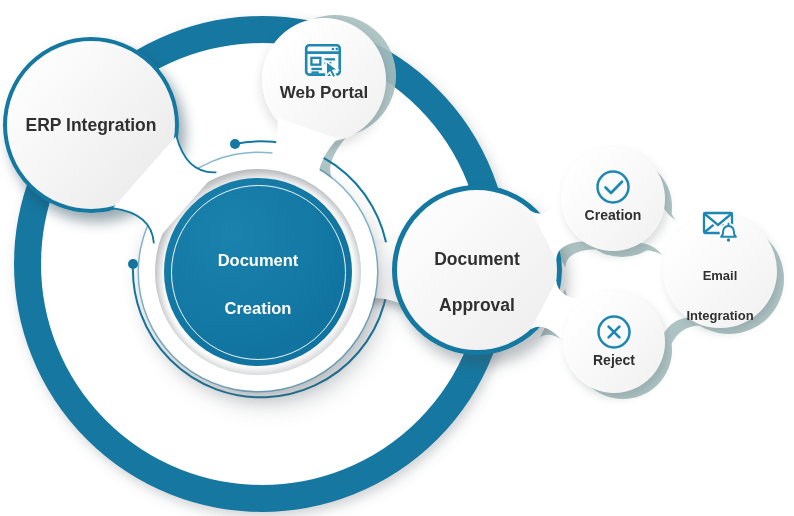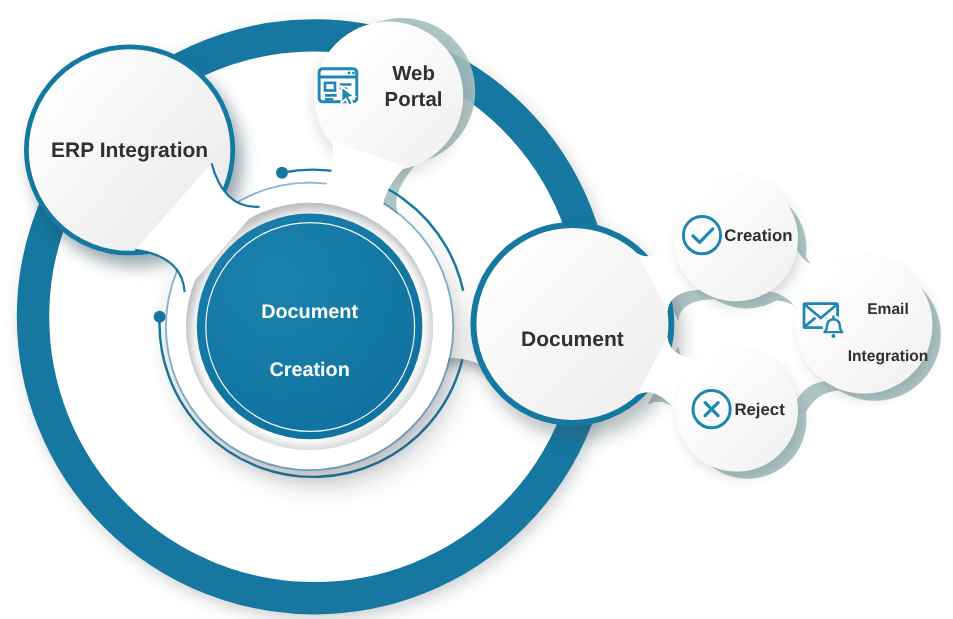--- a/index.html
+++ b/index.html
@@ -13,32 +13,32 @@
 
   .circle{
     position:absolute; border-radius:50%;
     display:flex; flex-direction:column; align-items:center; justify-content:center;
     text-align:center;
   }
   .node-label{ font-weight:700; color:var(--text,#303030); line-height:1.2; }
   .node-label span{ display:block;margin-top:25px; }
 
   
-  .erp{ left:20px; top:37px; width:176px; height:176px;
+  .erp{ left:3px; top:37px; width:176px; height:176px;
     background:linear-gradient(130deg,#ffffff 8%,#ebebeb 90%);
     border:4px solid var(--accent,#1478a1);
     box-shadow:6px 9px 13px rgba(28,62,78,.45); }
   .erp .node-label{ font-size:17.5px; }
 
   
   .web{ left:262px; top:18px; width:124px; height:124px;
     background:linear-gradient(135deg,#ffffff 20%,#f0f0f0 95%);
     box-shadow:0 5px 12px rgba(0,0,0,.14); }
   .web .node-label{ font-size:17px; margin-top:1px; }
-  .cwrap{ display:flex; flex-direction:row; align-items:center; }
+  .cwrap{ display:flex; flex-direction:column; align-items:center; }
   .web .cwrap{ transform:translateY(-8px); }
 
   
   .platform{ position:absolute; left:145px; top:159px; width:226px; height:226px; border-radius:50%;
     background:#ffffff;
     box-shadow:0 0 0 6px #ffffff, 0 0 0 7.5px rgba(21,118,160,.5),
                10px 16px 24px rgba(70,80,88,.38), -6px 8px 18px rgba(70,80,88,.18); }
   .well{ position:absolute; inset:10px; border-radius:50%; background:#ffffff;
     box-shadow:inset 3px 6px 10px rgba(95,100,106,.45), inset -3px -4px 9px rgba(120,126,130,.28); }
   .center{ left:164px; top:178px; width:188px; height:188px;
@@ -135,20 +135,21 @@
         </g>
         <path d="M23,20 L23,34 L26.7,30.8 L29.4,36.2 L32.5,34.5 L29.7,29.3 L34.3,28.5 Z" fill="currentColor" stroke="#ffffff" stroke-width="1.6"></path>
       </svg>
       <div class="node-label">Web Portal</div>
     </div>
   </div>
 
   <div class="circle appr">
     <div class="node-label">
       <span>Document</span>
+      <span>Approval</span>
     </div>
   </div>
 
   <svg id="fg" class="layer" width="794" height="516" viewBox="0 0 794 516">
   <path d="M176.3,136.0 L112.7,208.2 Q151.8,213.5 153.9,243.4 L216.4,172.3 Q186.5,174.1 176.3,136.0 Z" fill="#ffffff"></path>
   <path d="M112.7,208.2 Q151.8,213.5 153.9,243.4" fill="none" stroke="#1478a1" stroke-width="1.8"></path>
   <path d="M216.4,172.3 Q186.5,174.1 176.3,136.0" fill="none" stroke="#1478a1" stroke-width="1.8"></path>
   <path d="M337.5,138.5 L277.4,117.8 Q279.8,158.4 259.8,164.0 L323.0,185.7 Q310.6,169.0 337.5,138.5 Z" fill="#ffffff"></path>
   <path d="M531.0,211.0 L556.3,259.5 Q557.3,241.6 588.2,241.2 L564.1,195.2 Q546.2,220.4 531.0,211.0 Z" fill="#ffffff"></path>
   <path d="M556.3,280.8 L530.8,329.2 Q546.8,320.1 566.1,345.6 L589.8,300.5 Q557.9,299.1 556.3,280.8 Z" fill="#ffffff"></path>

